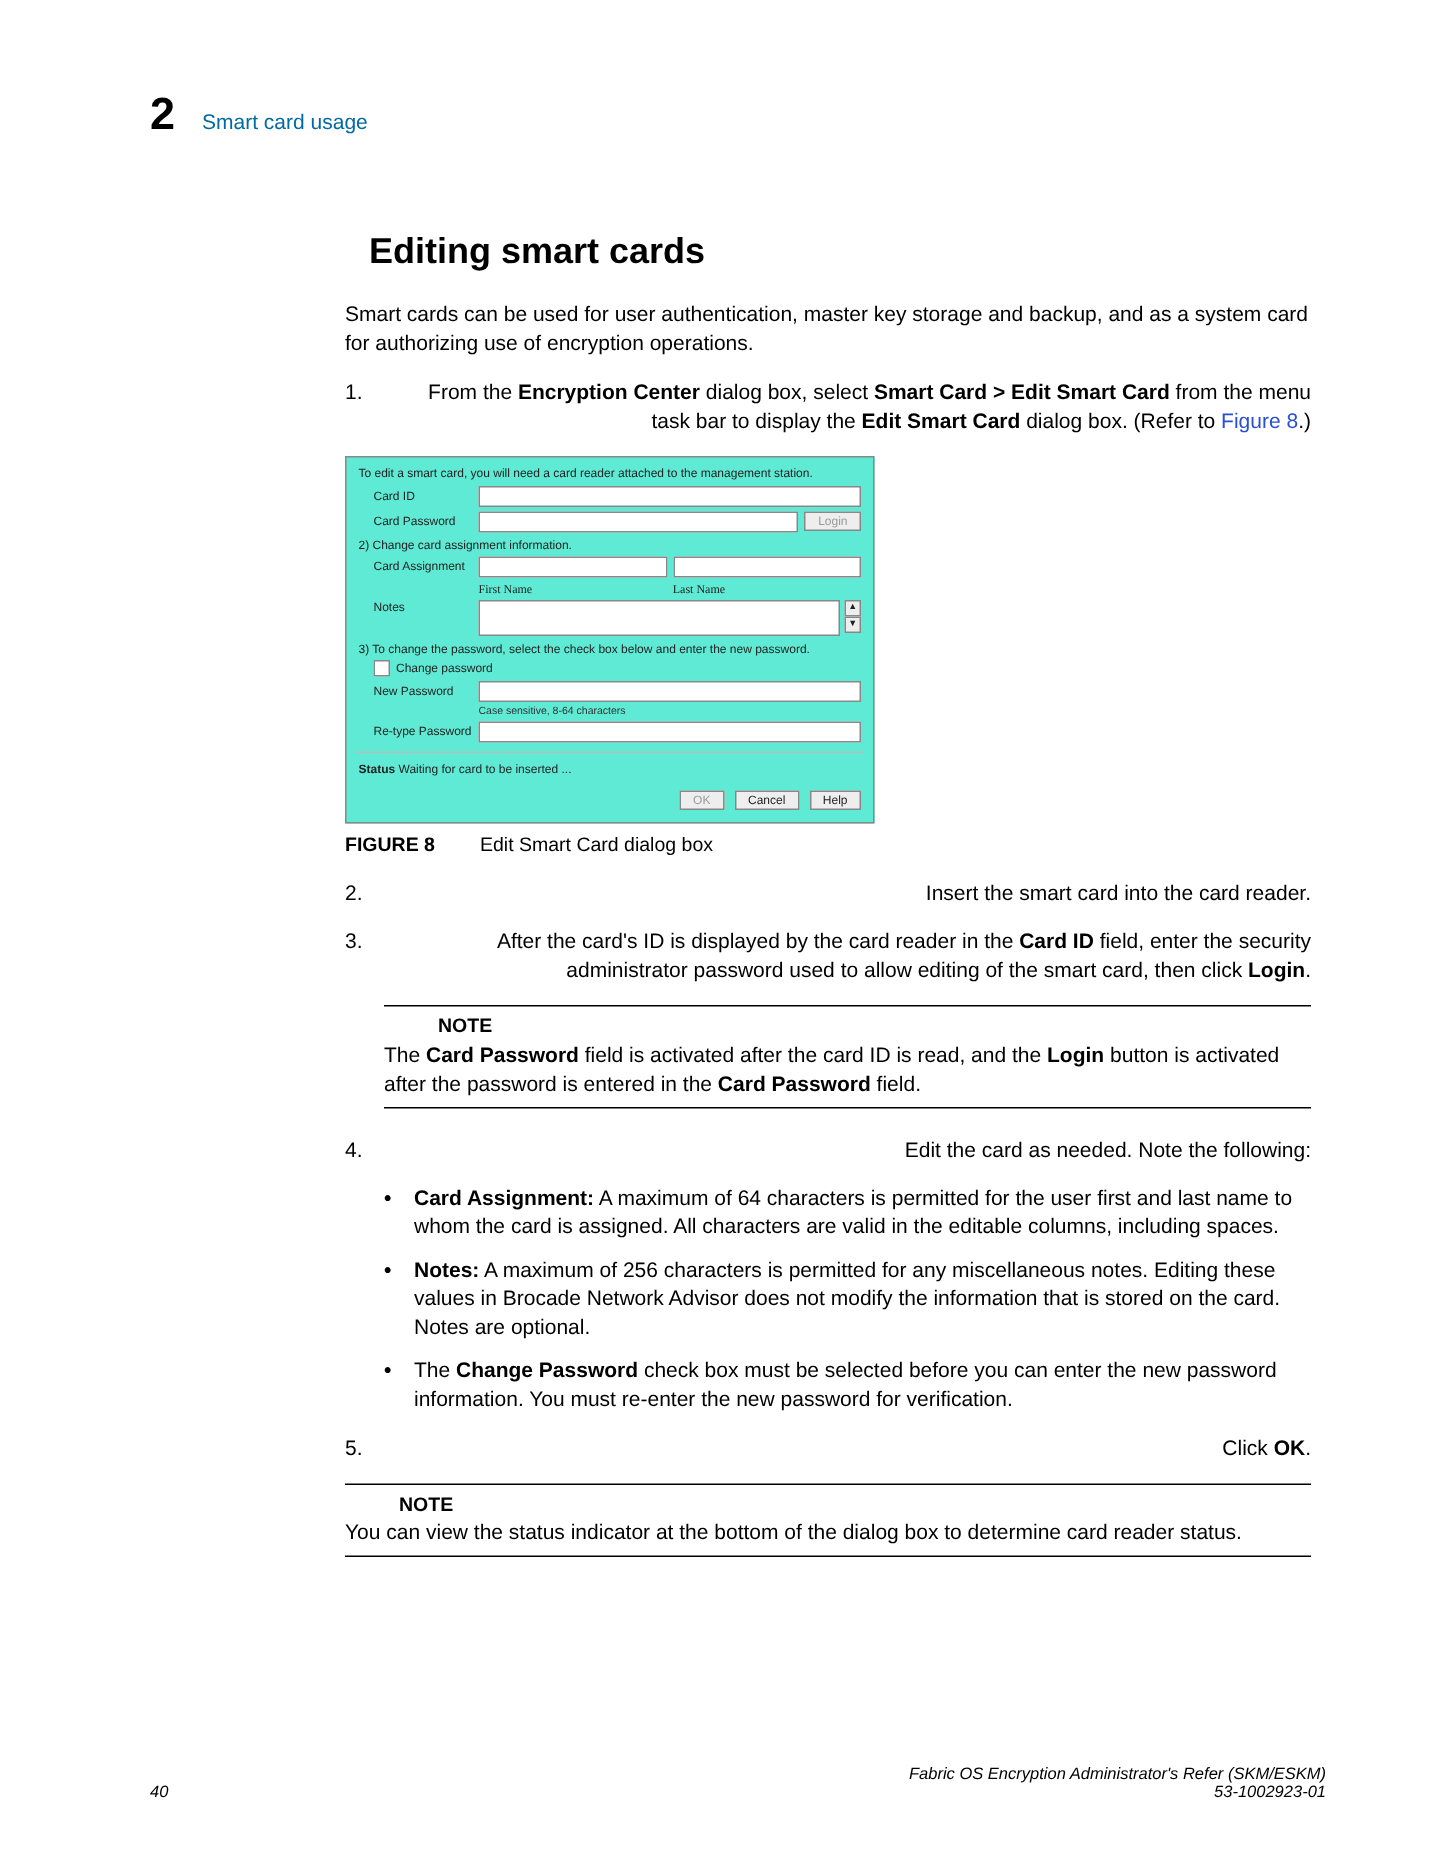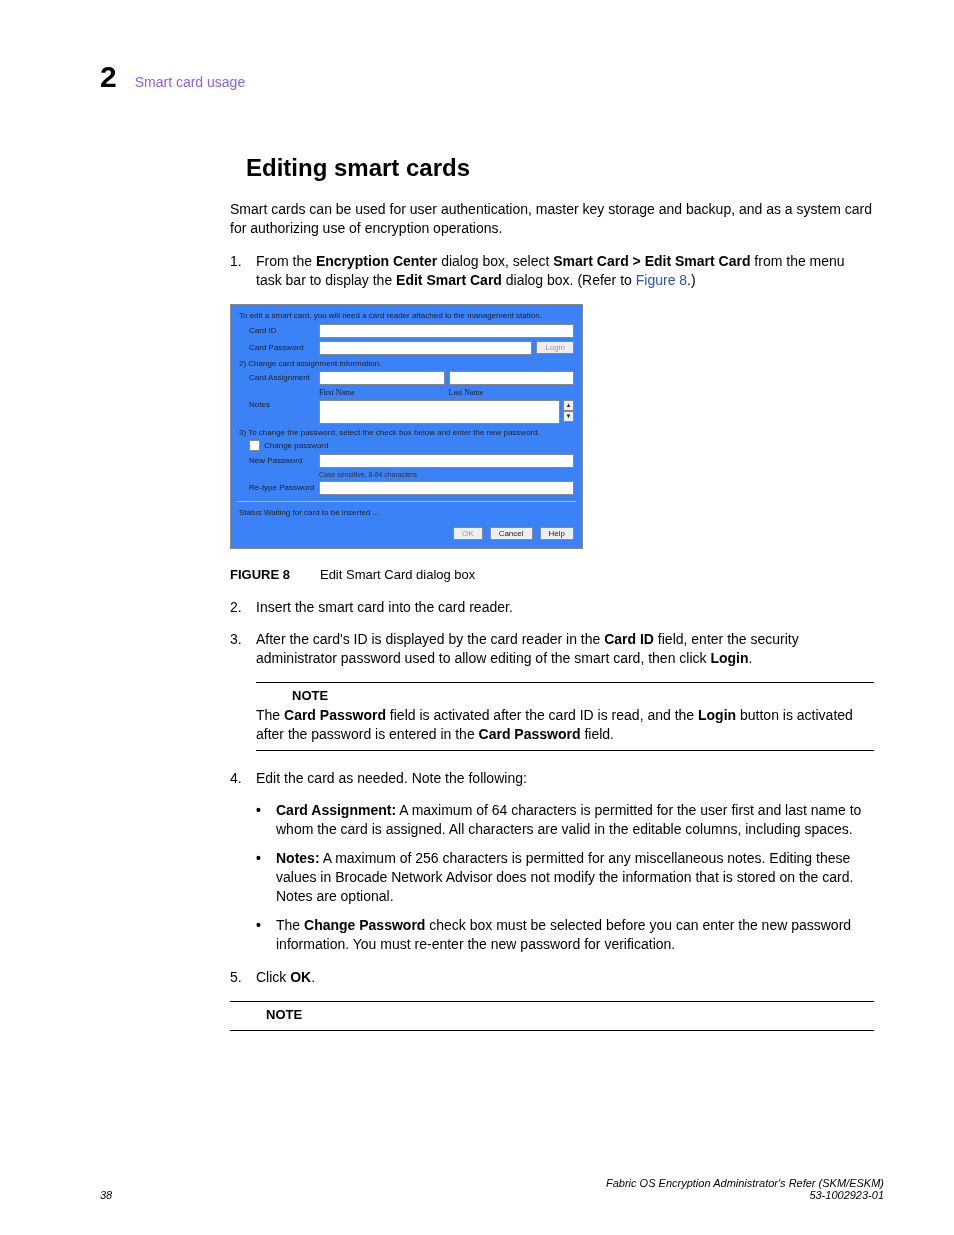--- a/index.html
+++ b/index.html
@@ -21,21 +21,21 @@
     align-items: baseline;
     gap: 18px;
     margin-bottom: 60px;
   }
   .chap-num {
     font-size: 30px;
     font-weight: bold;
   }
   .header-title {
     font-size: 14px;
-    color: #8b5cf6;
+    color: #0369a1;
   }
   .content {
     margin-left: 130px;
     margin-right: 10px;
   }
   h2.section {
     font-size: 24px;
     font-weight: bold;
     margin: 0 0 18px 16px;
   }
@@ -49,35 +49,36 @@
     font-size: 14px;
     line-height: 1.35;
     margin: 0 0 14px 0;
   }
   .step-num {
     width: 26px;
     flex: none;
   }
   .step-body {
     flex: 1;
+    text-align: right;
   }
   .step-row .bold { font-weight: bold; }
   .link { color: #2a4fd0; }
 
   
   .dialog {
     width: 335px;
     border: 1px solid #888;
-    background: #3b82f6;
+    background: #5eead4;
     font-family: Tahoma, Arial, sans-serif;
     font-size: 8px;
     color: #222;
     padding: 6px 8px 8px 8px;
     margin-left: 0;
-    margin-bottom: 18px;
+    margin-bottom: 6px;
   }
   .dlg-top { margin-bottom: 4px; }
   .dlg-step { margin: 4px 0 2px 0; }
   .dlg-sub { margin-left: 10px; }
   .dlg-row { display: flex; align-items: center; margin: 3px 0; }
   .dlg-lbl { width: 70px; flex: none; margin-left: 10px; }
   .dlg-input { flex: 1; height: 12px; background: #fff; border: 1px solid #888; }
   .dlg-btn {
     border: 1px solid #888;
     background: #eee;
@@ -90,21 +91,21 @@
   .dlg-names span { flex:1; }
   .dlg-notes-box {
     flex:1; height:22px; background:#fff; border:1px solid #888; position:relative;
   }
   .dlg-spin { display:flex; flex-direction:column; margin-left:3px; }
   .dlg-spin div { width:9px; height:9px; border:1px solid #888; background:#eee; font-size:6px; line-height:8px; text-align:center; }
   .dlg-checkbox { width:9px; height:9px; border:1px solid #888; background:#fff; margin-right:4px; flex:none; }
   .dlg-hint { margin-left:80px; font-size:7px; color:#333; }
   .dlg-hr { border-top:1px solid #bbb; margin:6px -2px; }
   .dlg-status { margin:4px 0 10px 0; }
-  .dlg-status b { font-weight:normal;text-align:center; }
+  .dlg-status b { font-weight:bold;text-align:center; }
   .dlg-footer { display:flex; justify-content:flex-end; gap:3px; }
 
   .caption {
     font-size: 13px;
     margin: 0 0 16px 0;
   }
   .caption .fig-label { font-weight: bold; margin-right: 30px; }
 
   .note-block {
     border-top: 1.5px solid #000;
@@ -265,22 +266,23 @@
     </div>
 
     <div class="step-row">
       <div class="step-num">5.</div>
       <div class="step-body"><span>Click </span><span style="font-weight:bold">OK</span><span>.</span></div>
     </div>
   </div>
 
   <div class="note-block" style="margin-left:130px; margin-right:10px;">
     <div class="note-head">NOTE</div>
+    <span>You can view the status indicator at the bottom of the dialog box to determine card reader status.</span>
   </div>
 
   <div class="footer">
-    <span class="pn">38</span>
+    <span class="pn">40</span>
     <span class="right">
       <span>Fabric OS Encryption Administrator's Refer (SKM/ESKM)</span><br>
       <span>53-1002923-01</span>
     </span>
   </div>
 </div>
 
 </body></html>

